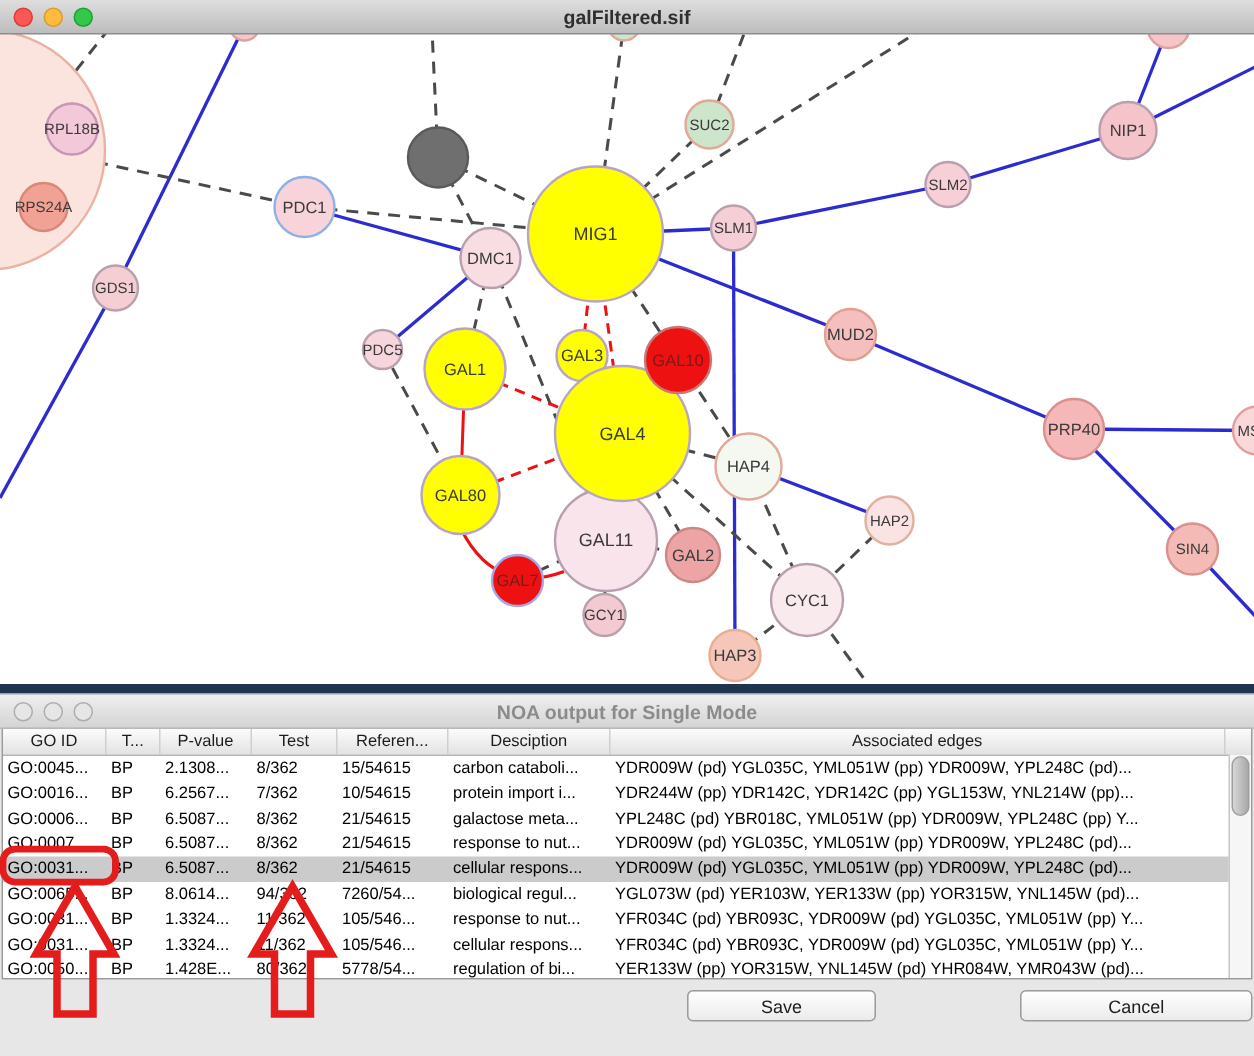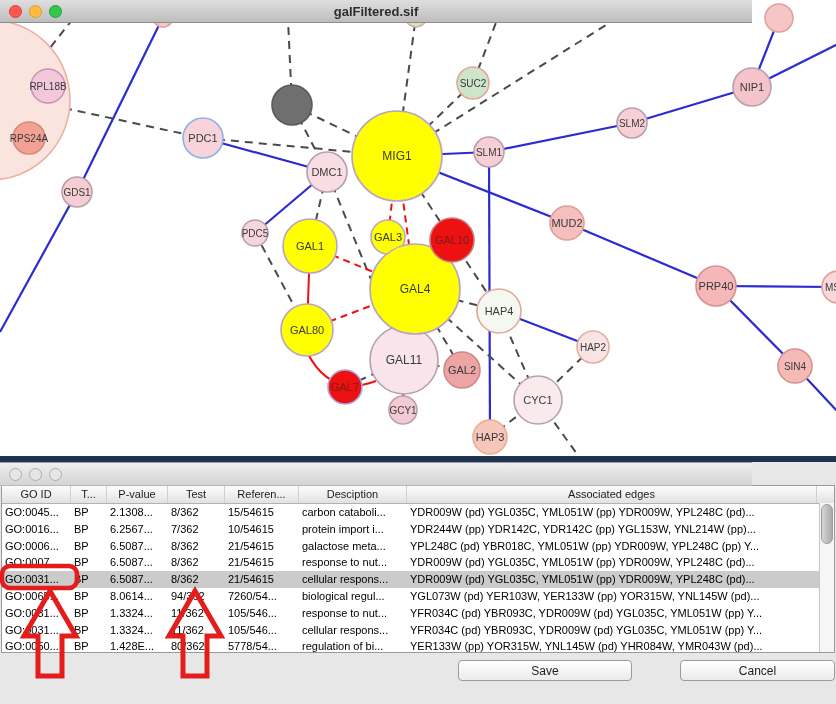--- a/index.html
+++ b/index.html
@@ -1,18 +1,18 @@
 <!DOCTYPE html>
 <html><head>
 <meta charset="utf-8">
 <style>
   html,body{margin:0;padding:0}
   body{width:836px;height:704px;position:relative;overflow:hidden;background:#fff;
        font-family:"Liberation Sans",sans-serif;-webkit-font-smoothing:antialiased}
-  .titlebar{position:absolute;left:0;width:752px;height:22px;display:flex;align-items:center;z-index:5}
+  .titlebar{position:absolute;left:0;width:836px;height:22px;display:flex;align-items:center;z-index:5}
   #tb-top{top:0;background:linear-gradient(#dedede,#bdbdbd);border-bottom:1px solid #8d8d8d}
   #tb-noa{top:462px;background:linear-gradient(#efefef,#d4d4d4);border-top:1px solid #97a2b4;border-bottom:1px solid #b8b8b8}
   .tl{width:13px;height:13px;border-radius:50%;margin-left:7px;box-sizing:border-box}
   .tl:first-child{margin-left:9px}
   .wtitle{position:absolute;left:0;width:100%;text-align:center;font-size:13px;font-weight:bold;color:#2e2e2e;pointer-events:none}
   #tb-noa .wtitle{color:#8b8b8b}
   #net-wrap{position:absolute;top:0;left:0;width:836px;height:456px;background:#fff}
   #net-svg text{font-family:"Liberation Sans",sans-serif}
   .e-blue{stroke:#2b2bd0;stroke-width:2.2;fill:none}
   .e-dash{stroke:#4a4a4a;stroke-width:2;stroke-dasharray:8 6;fill:none}
@@ -28,21 +28,21 @@
   .trow{height:16.8px;line-height:16.8px;white-space:nowrap}
   .trow.selected{background:#cbcbcb}
   .tcell{display:inline-block;height:16.8px;font-size:11px;color:#000;overflow:hidden;white-space:nowrap;
          padding:0 3px;box-sizing:border-box;vertical-align:top}
   #sb{position:absolute;top:17px;right:0;width:15px;height:149px;background:#f6f6f6;border-left:1px solid #c6c6c6;box-sizing:border-box}
   #sb-thumb{position:absolute;top:1px;left:1px;width:12px;height:40px;border-radius:6px;
             background:linear-gradient(90deg,#d6d6d6,#a9a9a9);border:1px solid #9d9d9d;box-sizing:border-box}
   .btn{position:absolute;top:660px;height:21px;border:1px solid #9b9b9b;border-radius:4px;
        background:linear-gradient(#ffffff,#ebebeb);font-size:12px;color:#1d1d1d;text-align:center;
        line-height:19px;box-sizing:border-box;z-index:6;cursor:default}
-  #btn-save{left:458px;width:174px}
+  #btn-save{left:458px;width:126px}
   #btn-cancel{left:680px;width:155px}
   #ann-svg{position:absolute;top:0;left:0;z-index:9;pointer-events:none}
   .ann{fill:none;stroke-linejoin:miter}
 </style>
 </head>
 <body>
 
 <div id="net-wrap">
   <svg id="net-svg" width="836" height="456" viewBox="0 0 836 456">
       <line x1="163" y1="17" x2="77" y2="192" class="e-blue"></line>
@@ -234,20 +234,21 @@
       <span class="tl" style="background: rgb(252, 87, 83); border: 1px solid rgb(221, 60, 56);"></span>
       <span class="tl" style="background: rgb(253, 188, 64); border: 1px solid rgb(222, 155, 45);"></span>
       <span class="tl" style="background: rgb(52, 199, 73); border: 1px solid rgb(29, 163, 47);"></span>
     </span>
 </div>
 
 <div id="divider"></div>
 
 <div id="noa-win">
   <div class="titlebar" id="tb-noa" style="position:absolute;top:0">
+    <span class="wtitle">NOA output for Single Mode</span>
     <span id="lights-noa" style="display:flex">
         <span class="tl" style="background: rgb(230, 230, 230); border: 1px solid rgb(173, 173, 173);"></span>
         <span class="tl" style="background: rgb(230, 230, 230); border: 1px solid rgb(173, 173, 173);"></span>
         <span class="tl" style="background: rgb(230, 230, 230); border: 1px solid rgb(173, 173, 173);"></span>
       </span>
   </div>
 
   <div id="noa-table" style="top:23px">
     <div id="thead"><span class="hcell" style="width: 69px;">GO ID</span><span class="hcell" style="width: 36px;">T...</span><span class="hcell" style="width: 61px;">P-value</span><span class="hcell" style="width: 57px;">Test</span><span class="hcell" style="width: 74px;">Referen...</span><span class="hcell" style="width: 108px;">Desciption</span><span class="hcell" style="width: 410px;">Associated edges</span></div>
     <div id="tbody">

